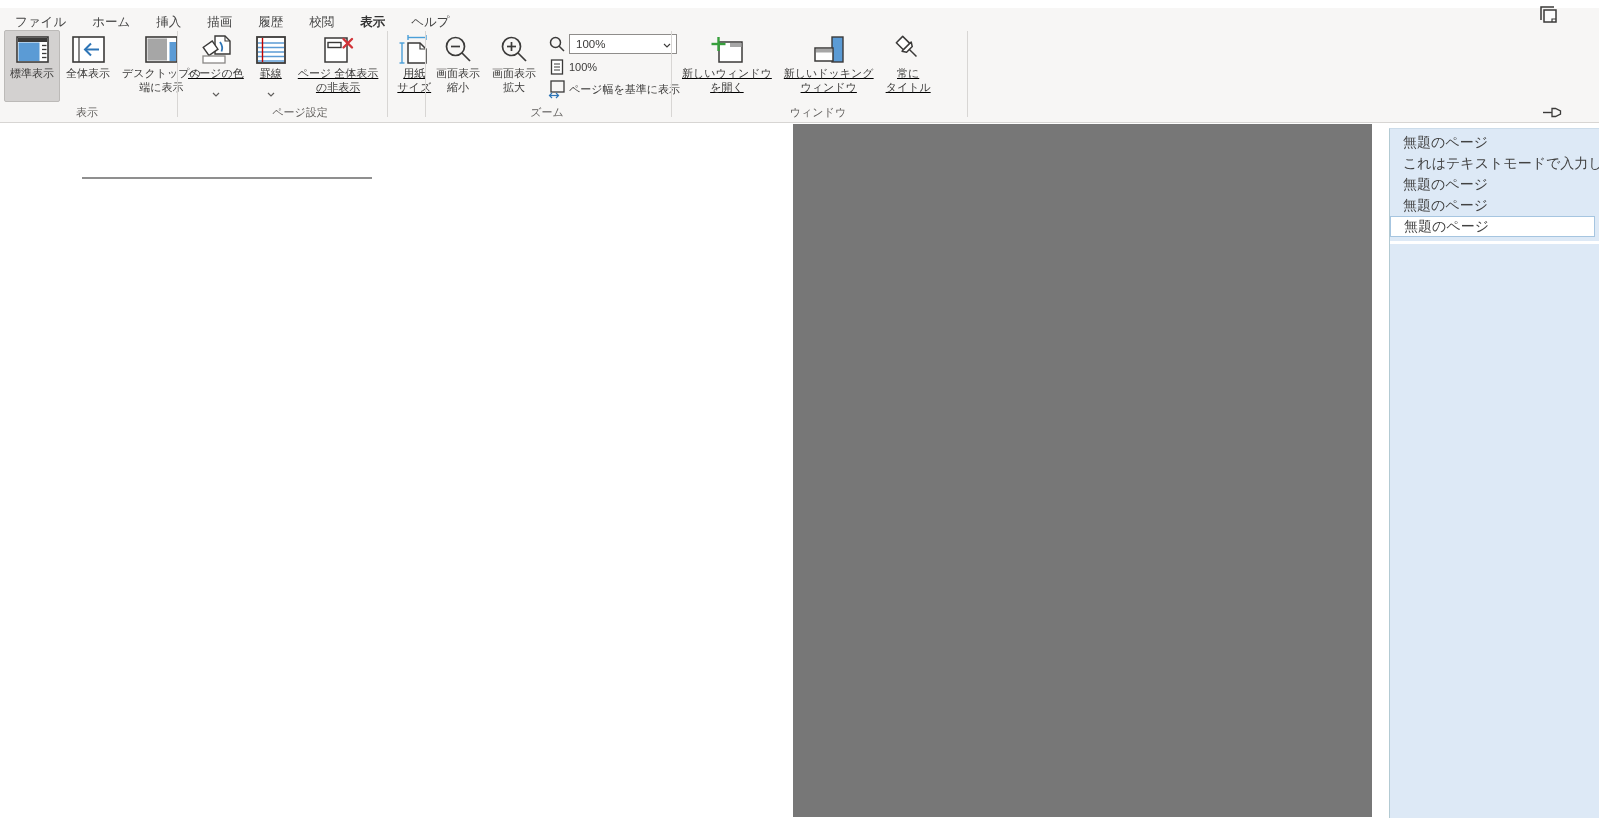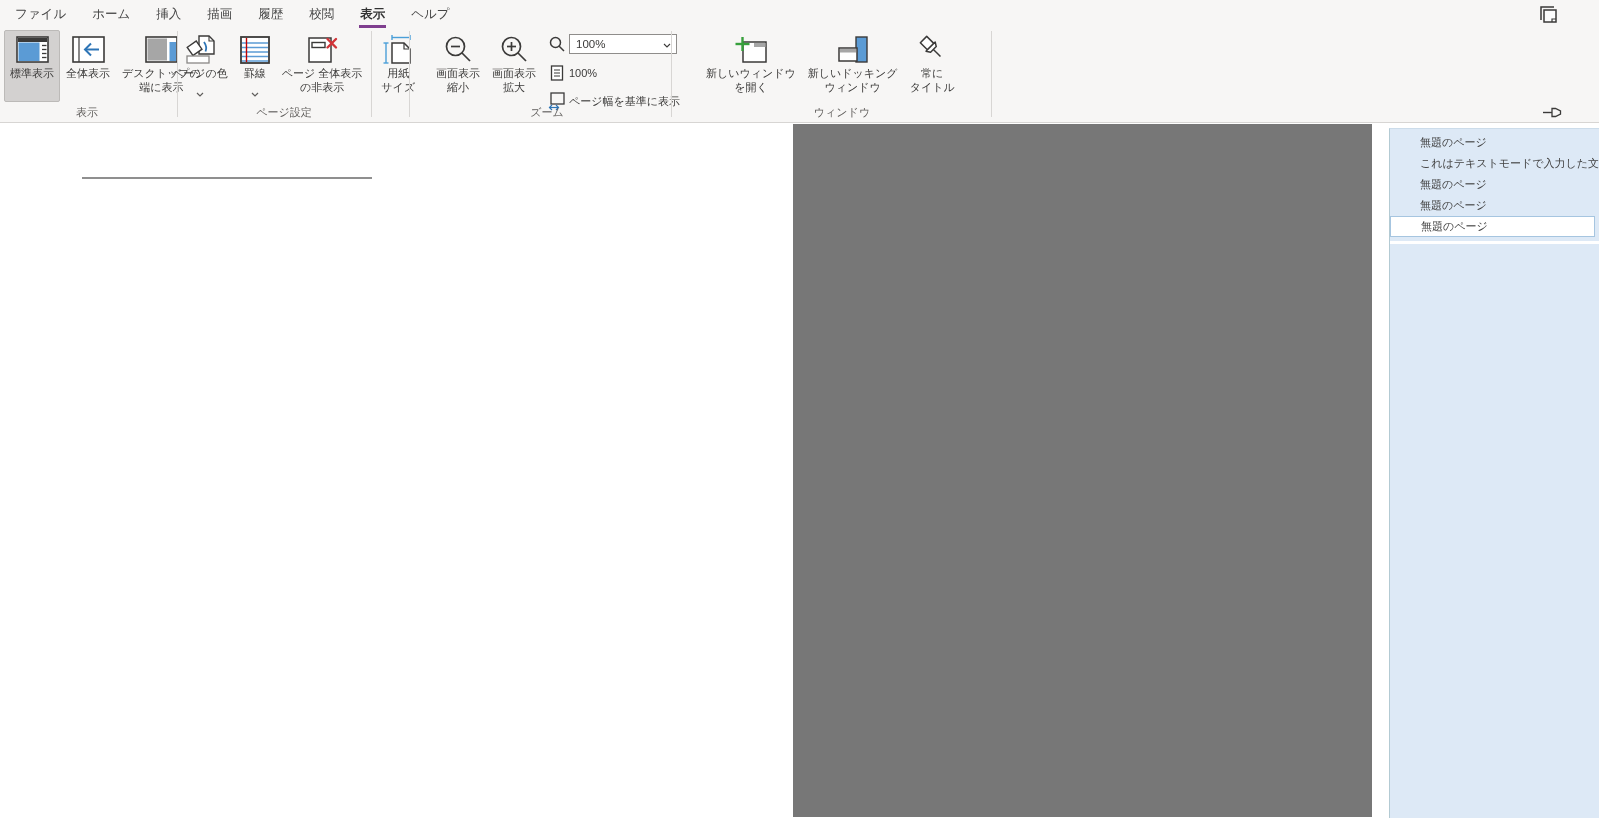--- a/index.html
+++ b/index.html
@@ -1,73 +1,73 @@
 <!DOCTYPE html>
 <html><head>
 <meta charset="utf-8">
 <style>
   * { box-sizing: border-box; margin: 0; padding: 0; }
   html,body { width:1599px; height:821px; overflow:hidden; background:#fff;
     font-family:"Liberation Sans","DejaVu Sans",sans-serif; }
 
   
-  .tabs-row { position:absolute; left:0; top:0; width:1599px; height:28px;
+  .tabs-row { position:absolute; left:0; top:8px; width:1599px; height:28px;
     background:#f7f6f5; display:flex; align-items:stretch; padding-left:2px; }
   .tab { font-size:12.5px; color:#444; padding:0 13px; display:flex; align-items:center;
     position:relative; cursor:default; }
   .tab.active { font-weight:bold; color:#333; }
   .tab.active::after { content:""; position:absolute; left:12px; right:12px; bottom:0;
     height:3px; background:#7f3e8e; }
   .titlebar-icon { position:absolute; right:40px; top:4px; width:22px; height:22px; }
 
   
   .ribbon { position:absolute; left:0; top:28px; width:1599px; height:95px;
     background:#f7f6f5; border-bottom:1px solid #d7d5d3; }
   .group { position:absolute; top:0; height:94px; }
   .group::after { content:""; position:absolute; right:0; top:3px; height:86px;
     width:1px; background:#d8d6d4; }
   .g1 { left:0; width:178px; }
-  .g2 { left:162px; width:248px; }
+  .g2 { left:178px; width:248px;text-decoration:underline; }
   .g3 { left:426px; width:246px; }
-  .g4 { left:696px; width:296px; }
+  .g4 { left:672px; width:296px;text-decoration:underline; }
   .group-buttons { display:flex; align-items:flex-start; padding-left:4px; height:78px; }
   .group-label { position:absolute; bottom:2px; left:0; right:4px; text-align:center;
     font-size:11px; color:#605e5c; }
   .vsep { width:1px; height:86px; background:#d8d6d4; margin:3px 3px 0; flex:none; }
 
   .bigbtn { display:flex; flex-direction:column; align-items:center; margin:2px 0 0;
     padding:3px 5px 8px; border:1px solid transparent; border-radius:2px; min-height:72px; }
   .bigbtn.selected { background:#d3d1d0; border-color:#bcbab8; }
   .bigbtn .icon { height:31px; display:flex; align-items:center; justify-content:center;
     margin-bottom:2px; }
   .lbl { font-size:11px; line-height:13.5px; color:#3b3a39; text-align:center;
     white-space:nowrap; }
   .chev { margin-top:2px; }
 
   
   .zoom-col { display:flex; flex-direction:column; margin-left:6px; padding-top:5px; }
-  .zoom-row { display:flex; align-items:center; height:21px; margin-bottom:8px;
+  .zoom-row { display:flex; align-items:center; height:21px; margin-bottom:2px;
     font-size:11px; color:#3b3a39; white-space:nowrap; }
   .zoom-row .small-icon { width:18px; display:flex; justify-content:center; margin-right:3px; }
   .zoom-combo { width:108px; height:20px; border:1px solid #8f8d8b; background:#fff;
     display:flex; align-items:center; justify-content:space-between; padding:0 5px 0 6px;
     font-size:11.5px; color:#3b3a39; }
 
   .ribbon-pin { position:absolute; right:36px; top:104px; }
 
   
   .page-canvas { position:absolute; left:0; top:124px; width:793px; height:697px; background:#fff; }
   .title-underline { position:absolute; left:82px; top:53px; width:290px; height:2px; background:#8f8f8f; }
   .gray-region { position:absolute; left:793px; top:124px; width:579px; height:693px; background:#777777; }
 
   
   .sidebar { position:absolute; left:1389px; top:128px; width:210px; height:690px;
     background:#dde9f6; border-left:1px solid #b3cad3; border-top:1px solid #ccdcea;
     padding-top:3px; }
-  .page-item { height:21px; line-height:21px; padding-left:30px; font-size:11px;
+  .page-item { height:21px; line-height:21px; padding-left:13px; font-size:14px;
     color:#424242; white-space:nowrap; overflow:hidden; cursor:default; }
   .page-item.selected { background:#fff; border:1px solid #a6c5e0; margin-right:4px;
     line-height:19px; }
   .sidebar-sep { height:3px; background:#fff; margin-top:4px; }
 </style>
 </head>
 <body>
 
 <div class="tabs-row">
   <div class="tab">ファイル</div>

